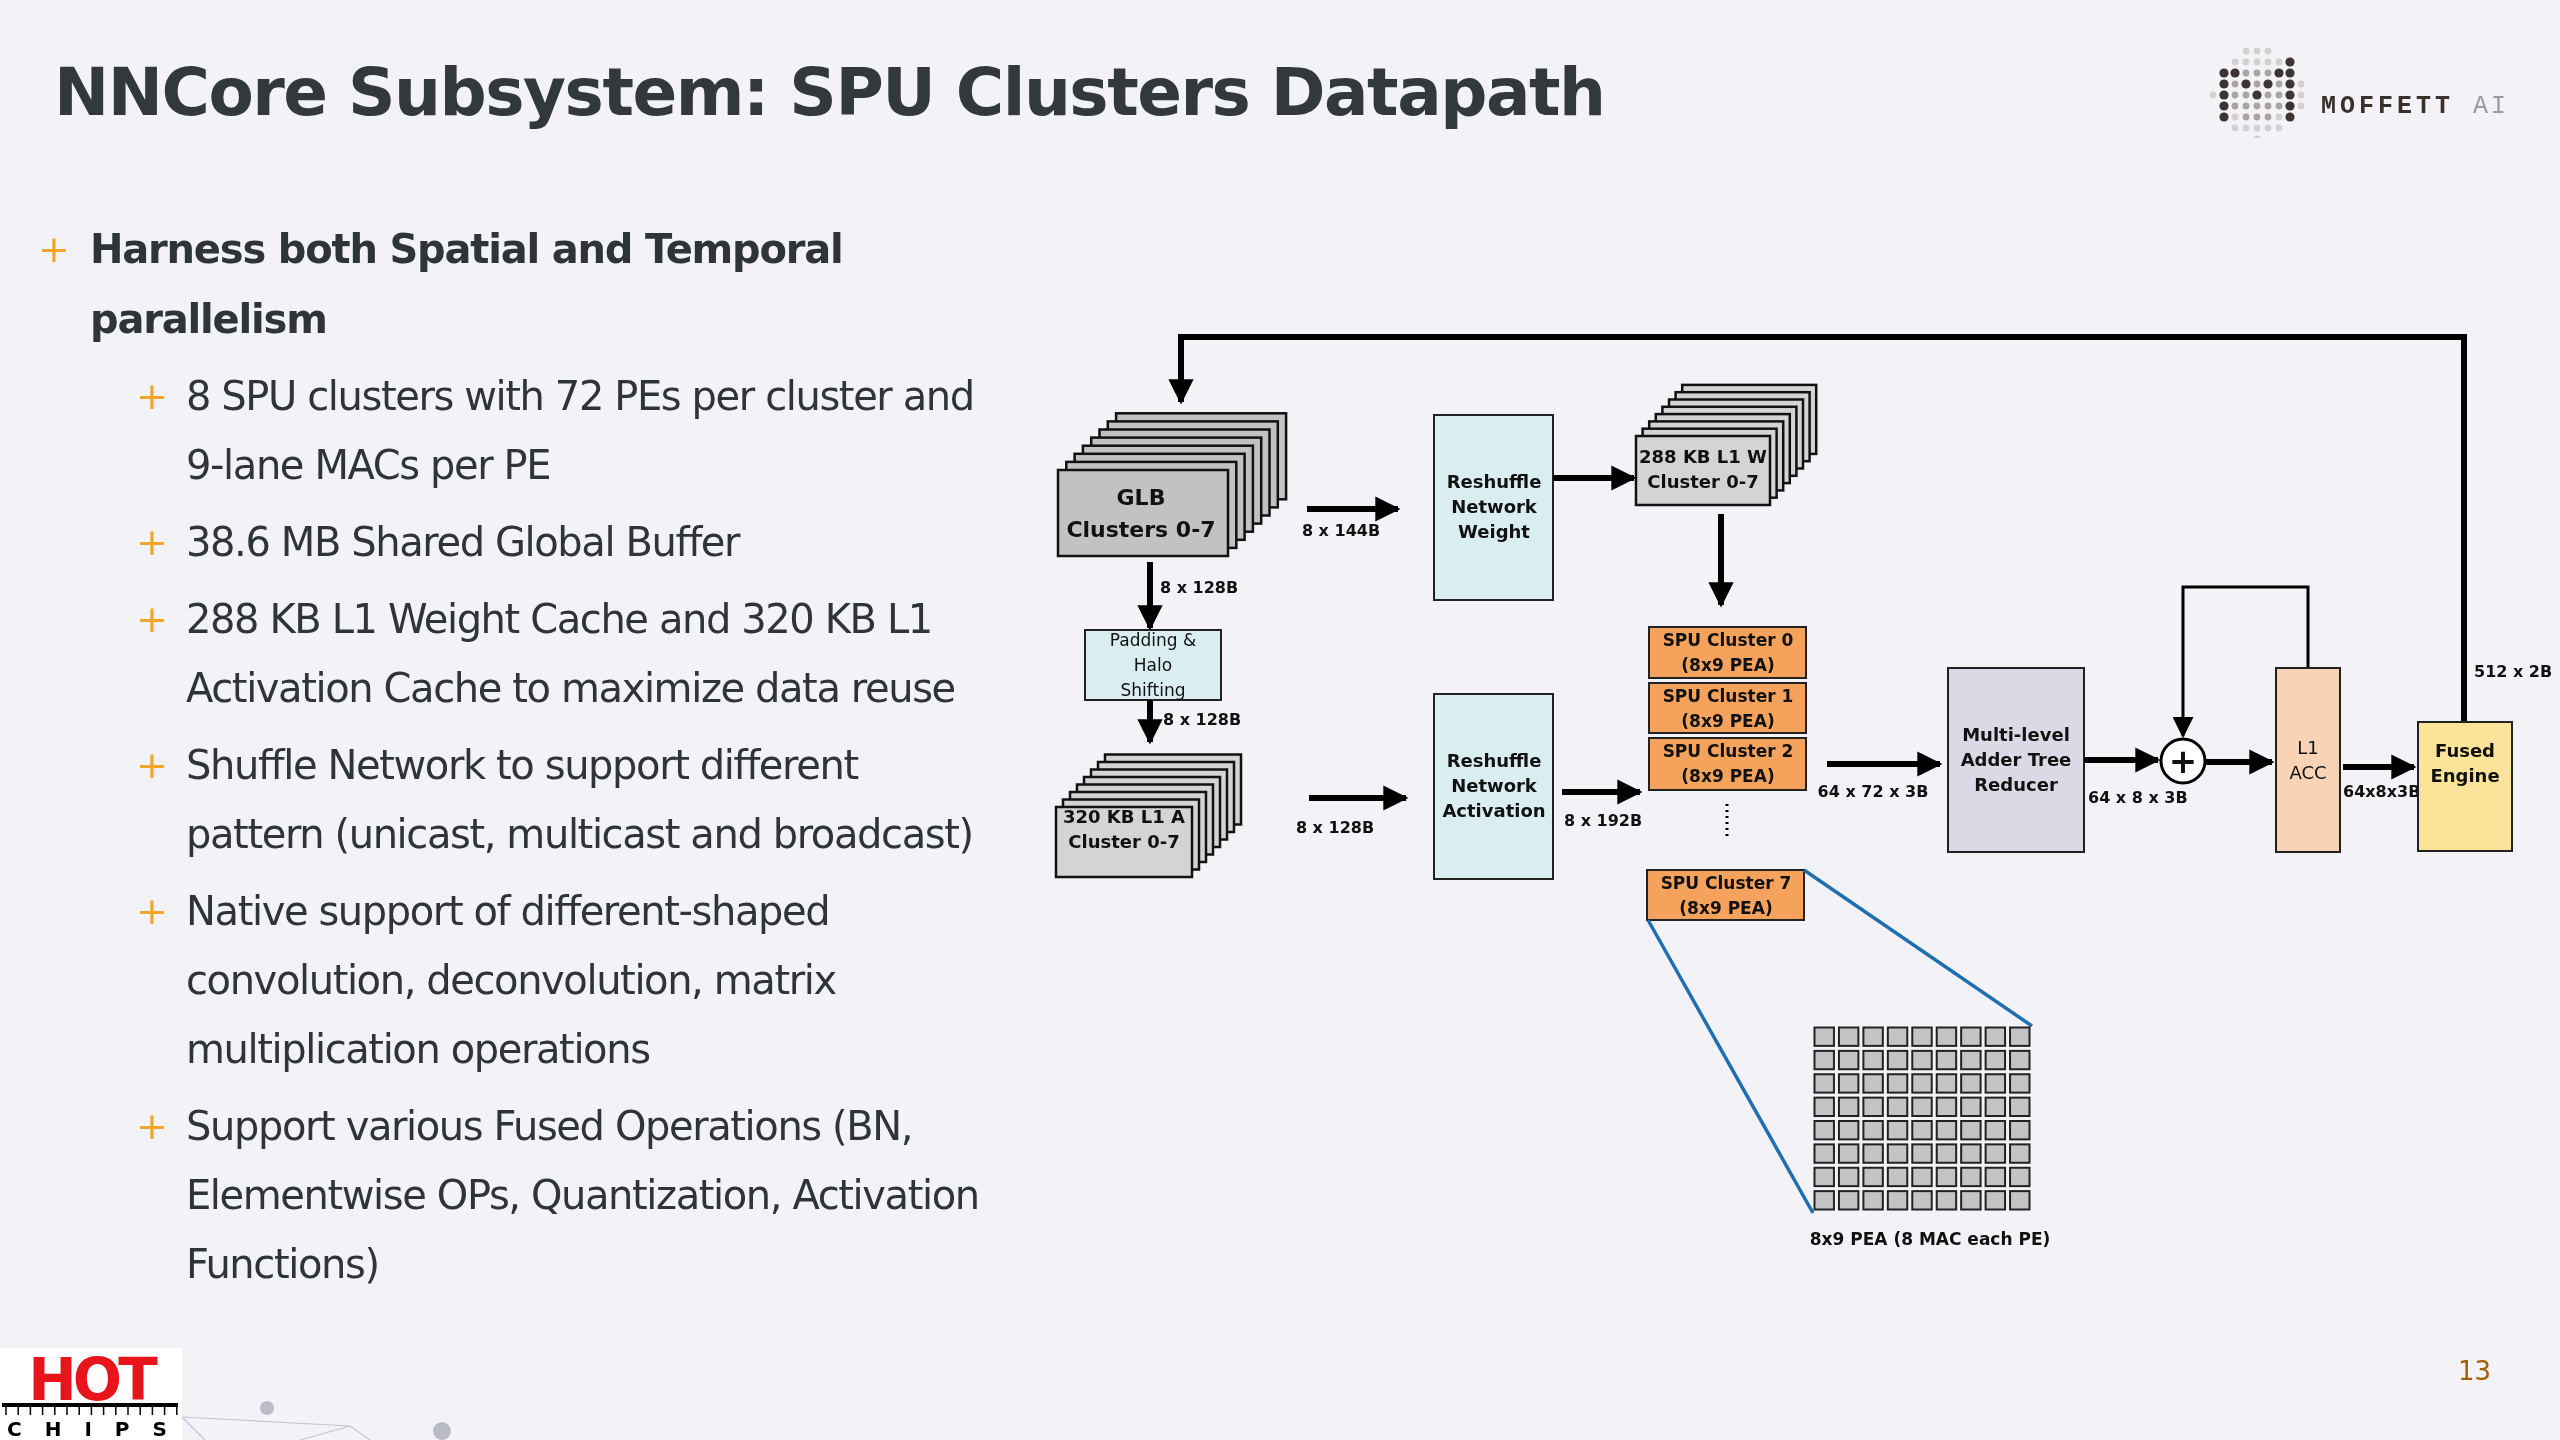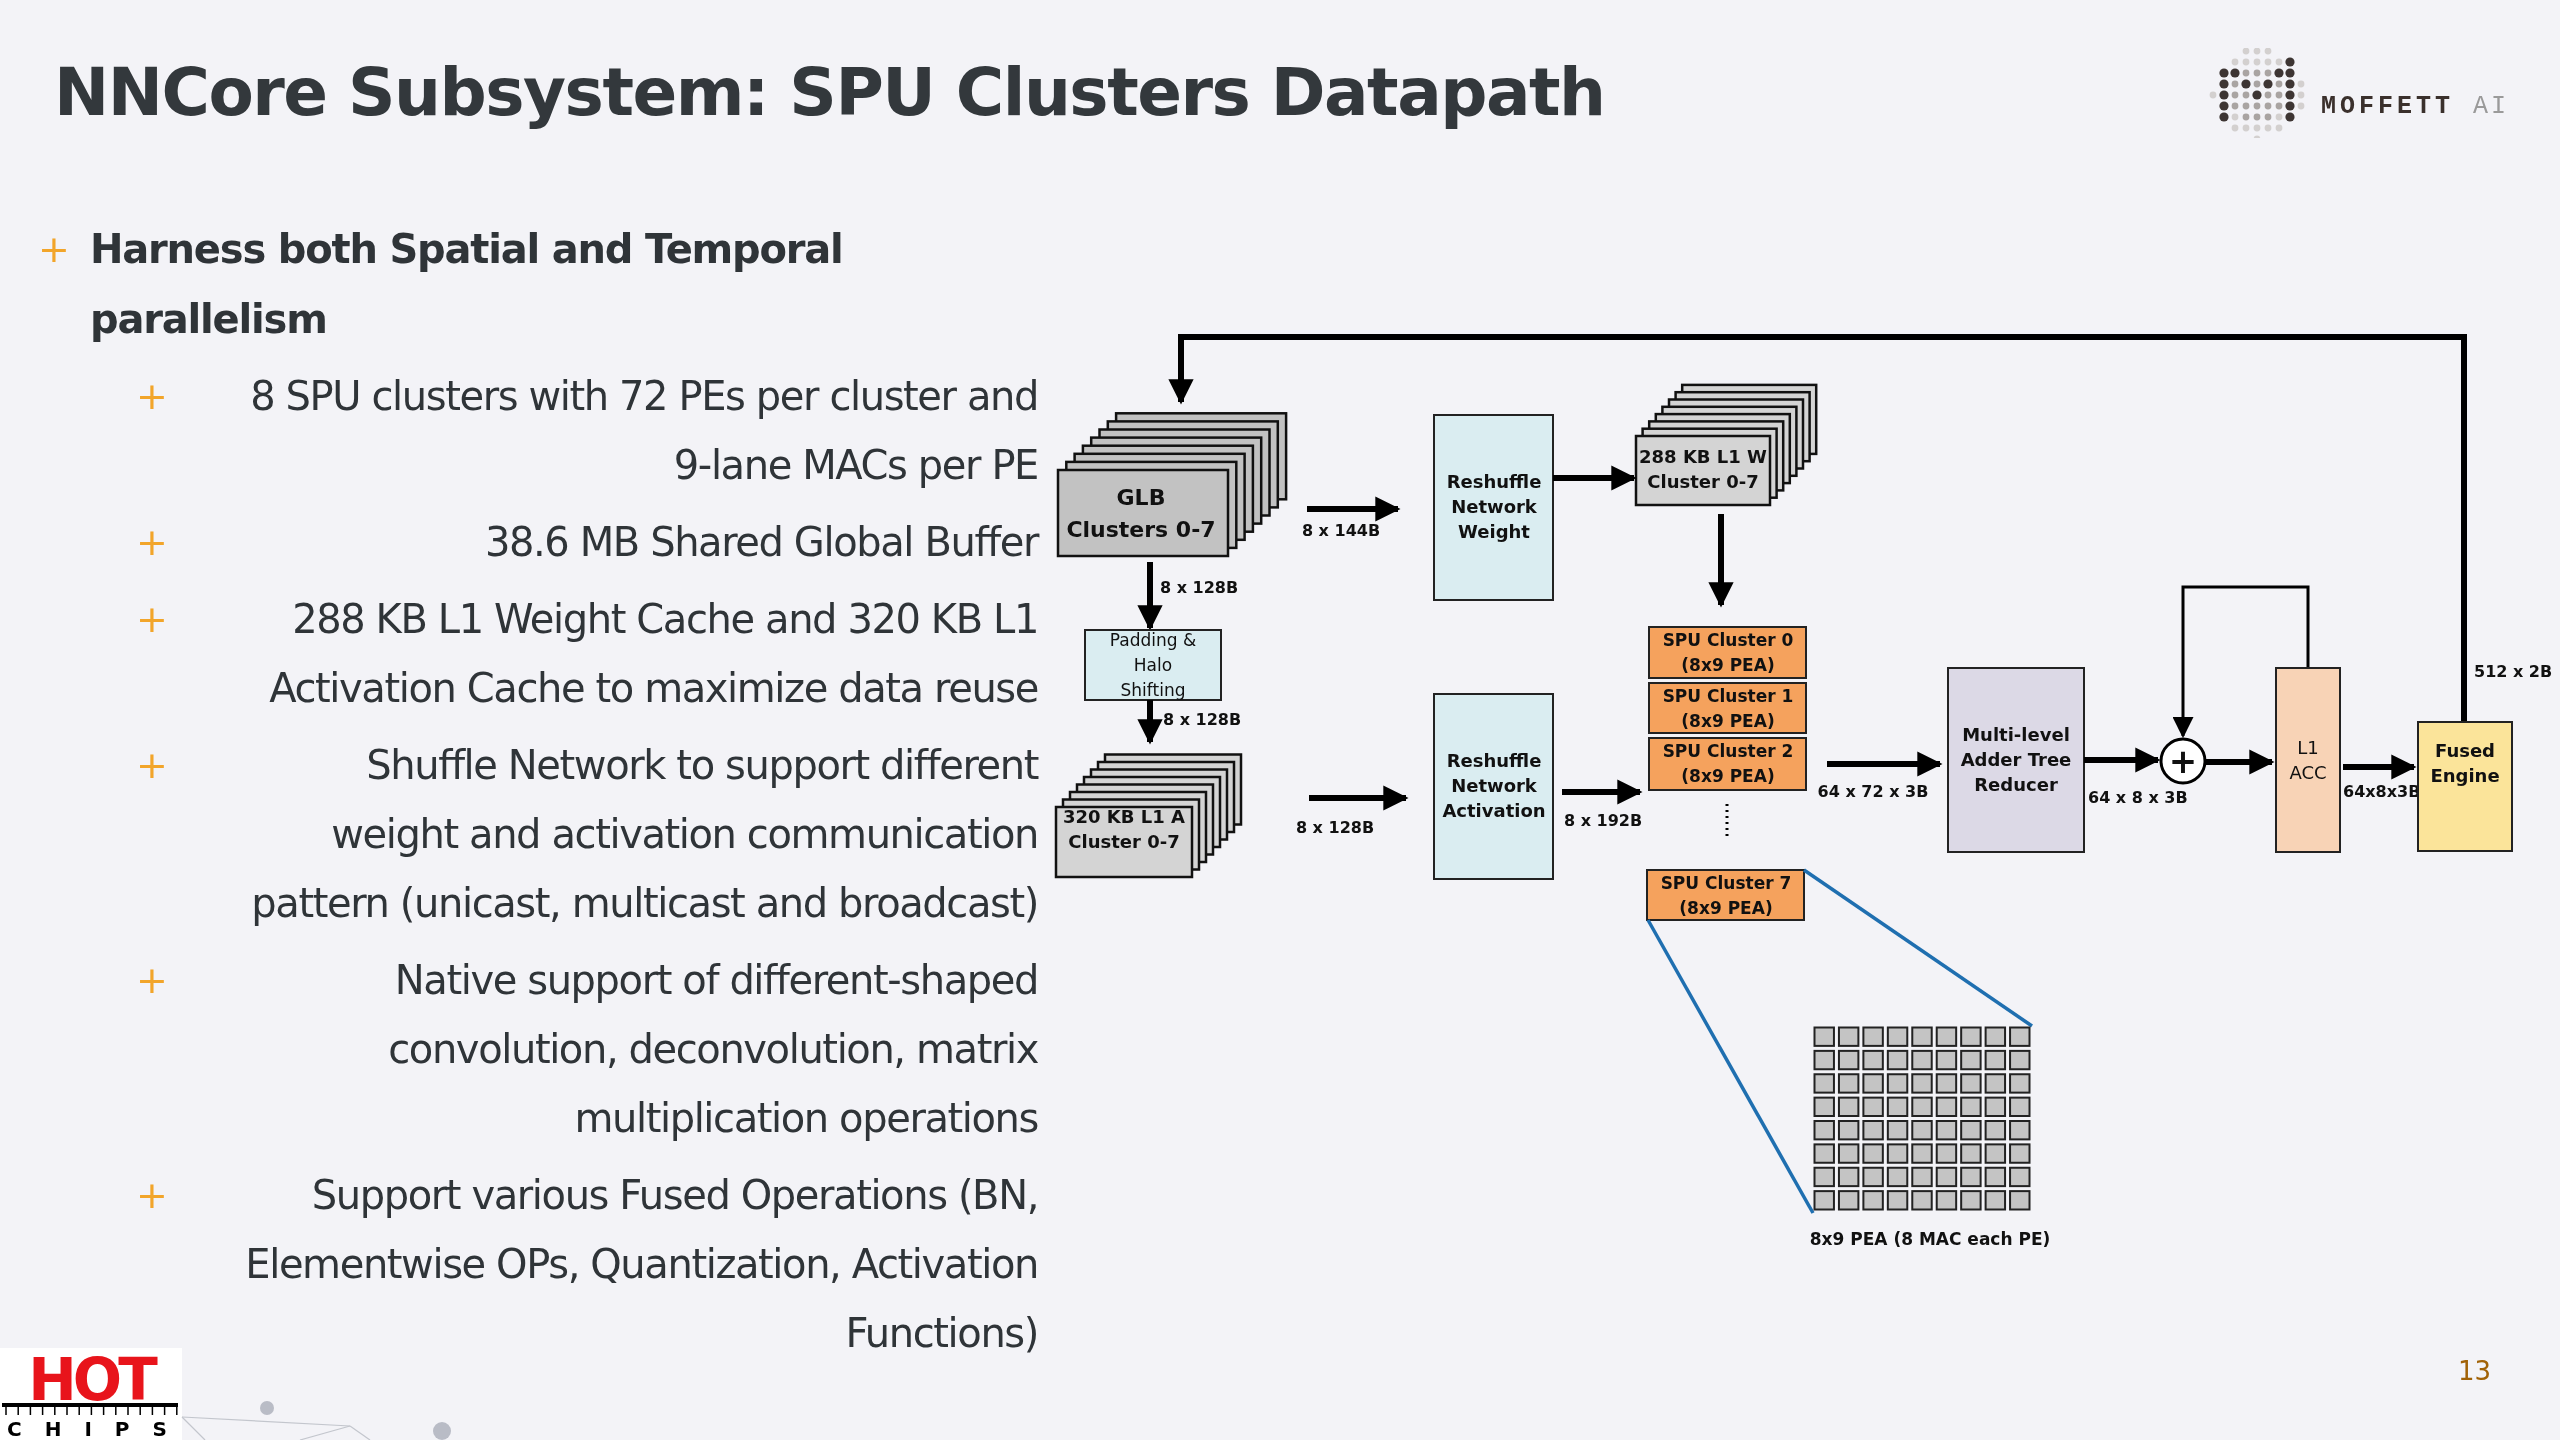--- a/index.html
+++ b/index.html
@@ -36,21 +36,21 @@
     font-family: "DejaVu Sans", sans-serif;
     font-size: 40px; letter-spacing: -1.4px; line-height: 69px; color: #2f3438;
     margin-top: 8px;
   }
   .plus {
     position: absolute; color: #f2a52a; font-weight: normal;
     font-size: 38px;
   }
   .b1 .plus { left: 0; top: 0; }
   .b2 .plus { left: -50px; top: 0; }
-  .b2 .line { display: block; white-space: nowrap; text-align: right; }
+  .b2 .line { display: block; white-space: nowrap; }
   #diagram { position: absolute; left: 0; top: 0; }
   .lbl { font-family: "DejaVu Sans", sans-serif; fill: #111; }
   .page-num {
     position: absolute; left: 2458px; top: 1356px;
     font-size: 26px; color: #a16207; font-family: "DejaVu Sans", sans-serif;
   }
   .hotchips { position: absolute; left: 0; top: 1340px; width: 182px; height: 100px; }
 </style>
 </head>
 <body>
@@ -136,21 +136,20 @@
         <span class="line">38.6 MB Shared Global Buffer</span>
       </div>
       <div class="b2">
         <span class="plus">+</span>
         <span class="line">288 KB L1 Weight Cache and 320 KB L1</span>
         <span class="line">Activation Cache to maximize data reuse</span>
       </div>
       <div class="b2">
         <span class="plus">+</span>
         <span class="line">Shuffle Network to support different</span>
-        <span class="line">weight and activation communication</span>
         <span class="line">pattern (unicast, multicast and broadcast)</span>
       </div>
       <div class="b2">
         <span class="plus">+</span>
         <span class="line">Native support of different-shaped</span>
         <span class="line">convolution, deconvolution, matrix</span>
         <span class="line">multiplication operations</span>
       </div>
       <div class="b2">
         <span class="plus">+</span>

